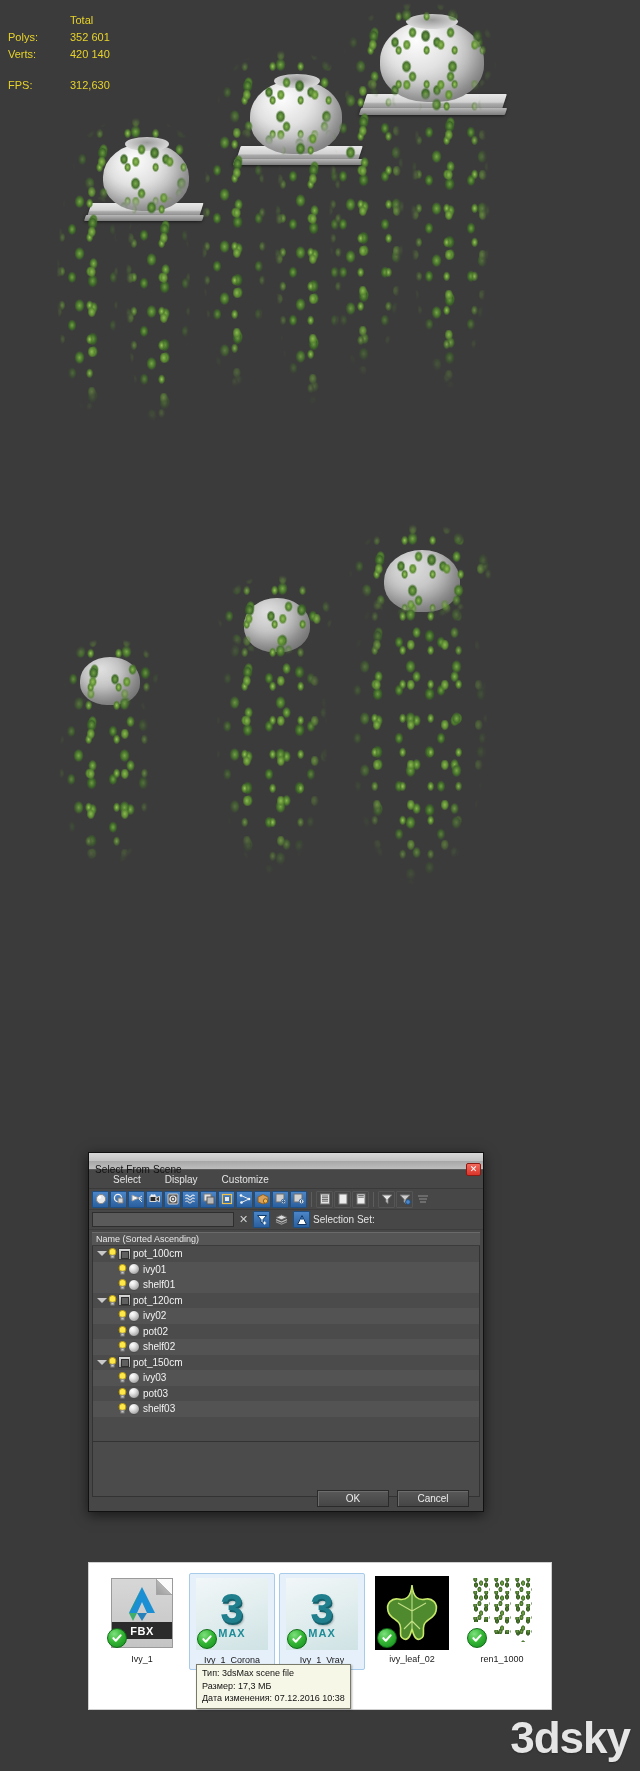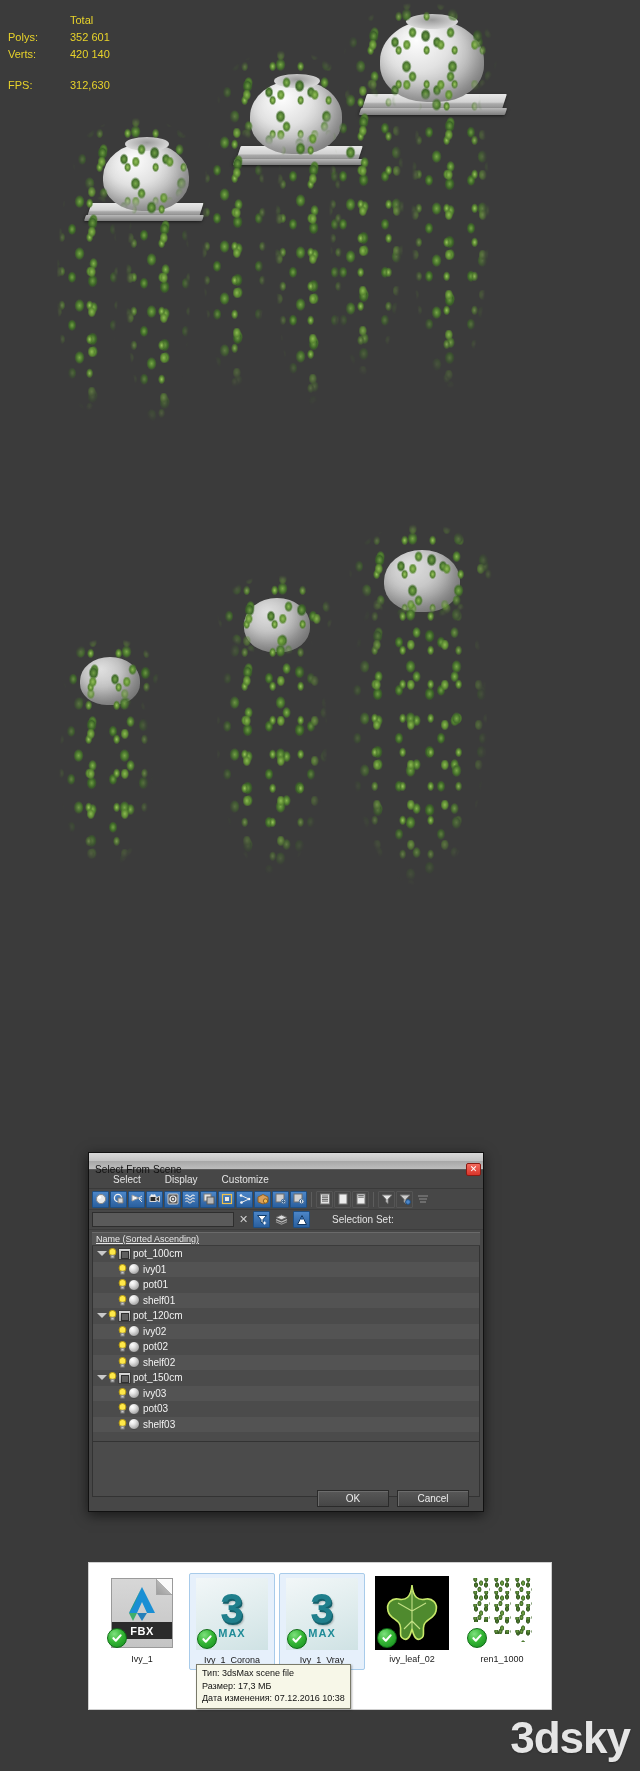--- a/index.html
+++ b/index.html
@@ -123,29 +123,28 @@
     padding:1px 3px; gap:3px;
     border-bottom:1px solid #3d3d3d;
   }
   .find-input {
     flex:0 0 142px; height:15px;
     background:#5a5a5a; border:1px solid #2e2e2e;
     color:#e0e0e0; font-size:9px; padding:0 3px;
     font-family:"Liberation Sans", sans-serif;
   }
   .xbtn { width:13px; text-align:center; color:#cfcfcf; font-size:11px; cursor:pointer; }
-  .selset-label { font-size:10px; color:#e4e4e4; margin-left:19px; white-space:nowrap; }
+  .selset-label { font-size:10px; color:#e4e4e4; margin-left:0; white-space:nowrap; }
 
   .sfs-colhdr {
     height:14px; background:#555; border-bottom:1px solid #3b3b3b;
     display:flex; align-items:center; padding-left:4px;
     font-size:9px; color:#e8e8e8;
     border-top:1px solid #6a6a6a;
     margin:2px 3px 0 3px;
-    text-decoration:underline;
   }
   .sfs-tree {
     margin:0 3px; background:#4b4b4b;
     height:196px; overflow:hidden;
     border:1px solid #333; border-top:none;
     position:relative;
   }
   .trow {
     height:15.5px; display:flex; align-items:center;
     padding-left:3px; font-size:10px; color:#f0f0f0;
@@ -570,30 +569,20 @@
     <div class="trow child alt">
       <span class="bulb">
         <svg width="9" height="11" viewBox="0 0 9 11">
             <ellipse cx="4.5" cy="4" rx="3.4" ry="3.6" fill="#ffe94a" stroke="#b89b10"></ellipse>
             <rect x="3" y="7.3" width="3" height="2.6" fill="#c9c9c9" stroke="#8a8a8a"></rect>
           </svg>
       </span>
       <span class="sphere"></span>
       <span class="tlabel">ivy01</span>
     </div>
-    <div class="trow child">
-      <span class="bulb">
-        <svg width="9" height="11" viewBox="0 0 9 11">
-            <ellipse cx="4.5" cy="4" rx="3.4" ry="3.6" fill="#ffe94a" stroke="#b89b10"></ellipse>
-            <rect x="3" y="7.3" width="3" height="2.6" fill="#c9c9c9" stroke="#8a8a8a"></rect>
-          </svg>
-      </span>
-      <span class="sphere"></span>
-      <span class="tlabel">pot01</span>
-    </div>
     <div class="trow child alt">
       <span class="bulb">
         <svg width="9" height="11" viewBox="0 0 9 11">
             <ellipse cx="4.5" cy="4" rx="3.4" ry="3.6" fill="#ffe94a" stroke="#b89b10"></ellipse>
             <rect x="3" y="7.3" width="3" height="2.6" fill="#c9c9c9" stroke="#8a8a8a"></rect>
           </svg>
       </span>
       <span class="sphere"></span>
       <span class="tlabel">shelf01</span>
     </div>

